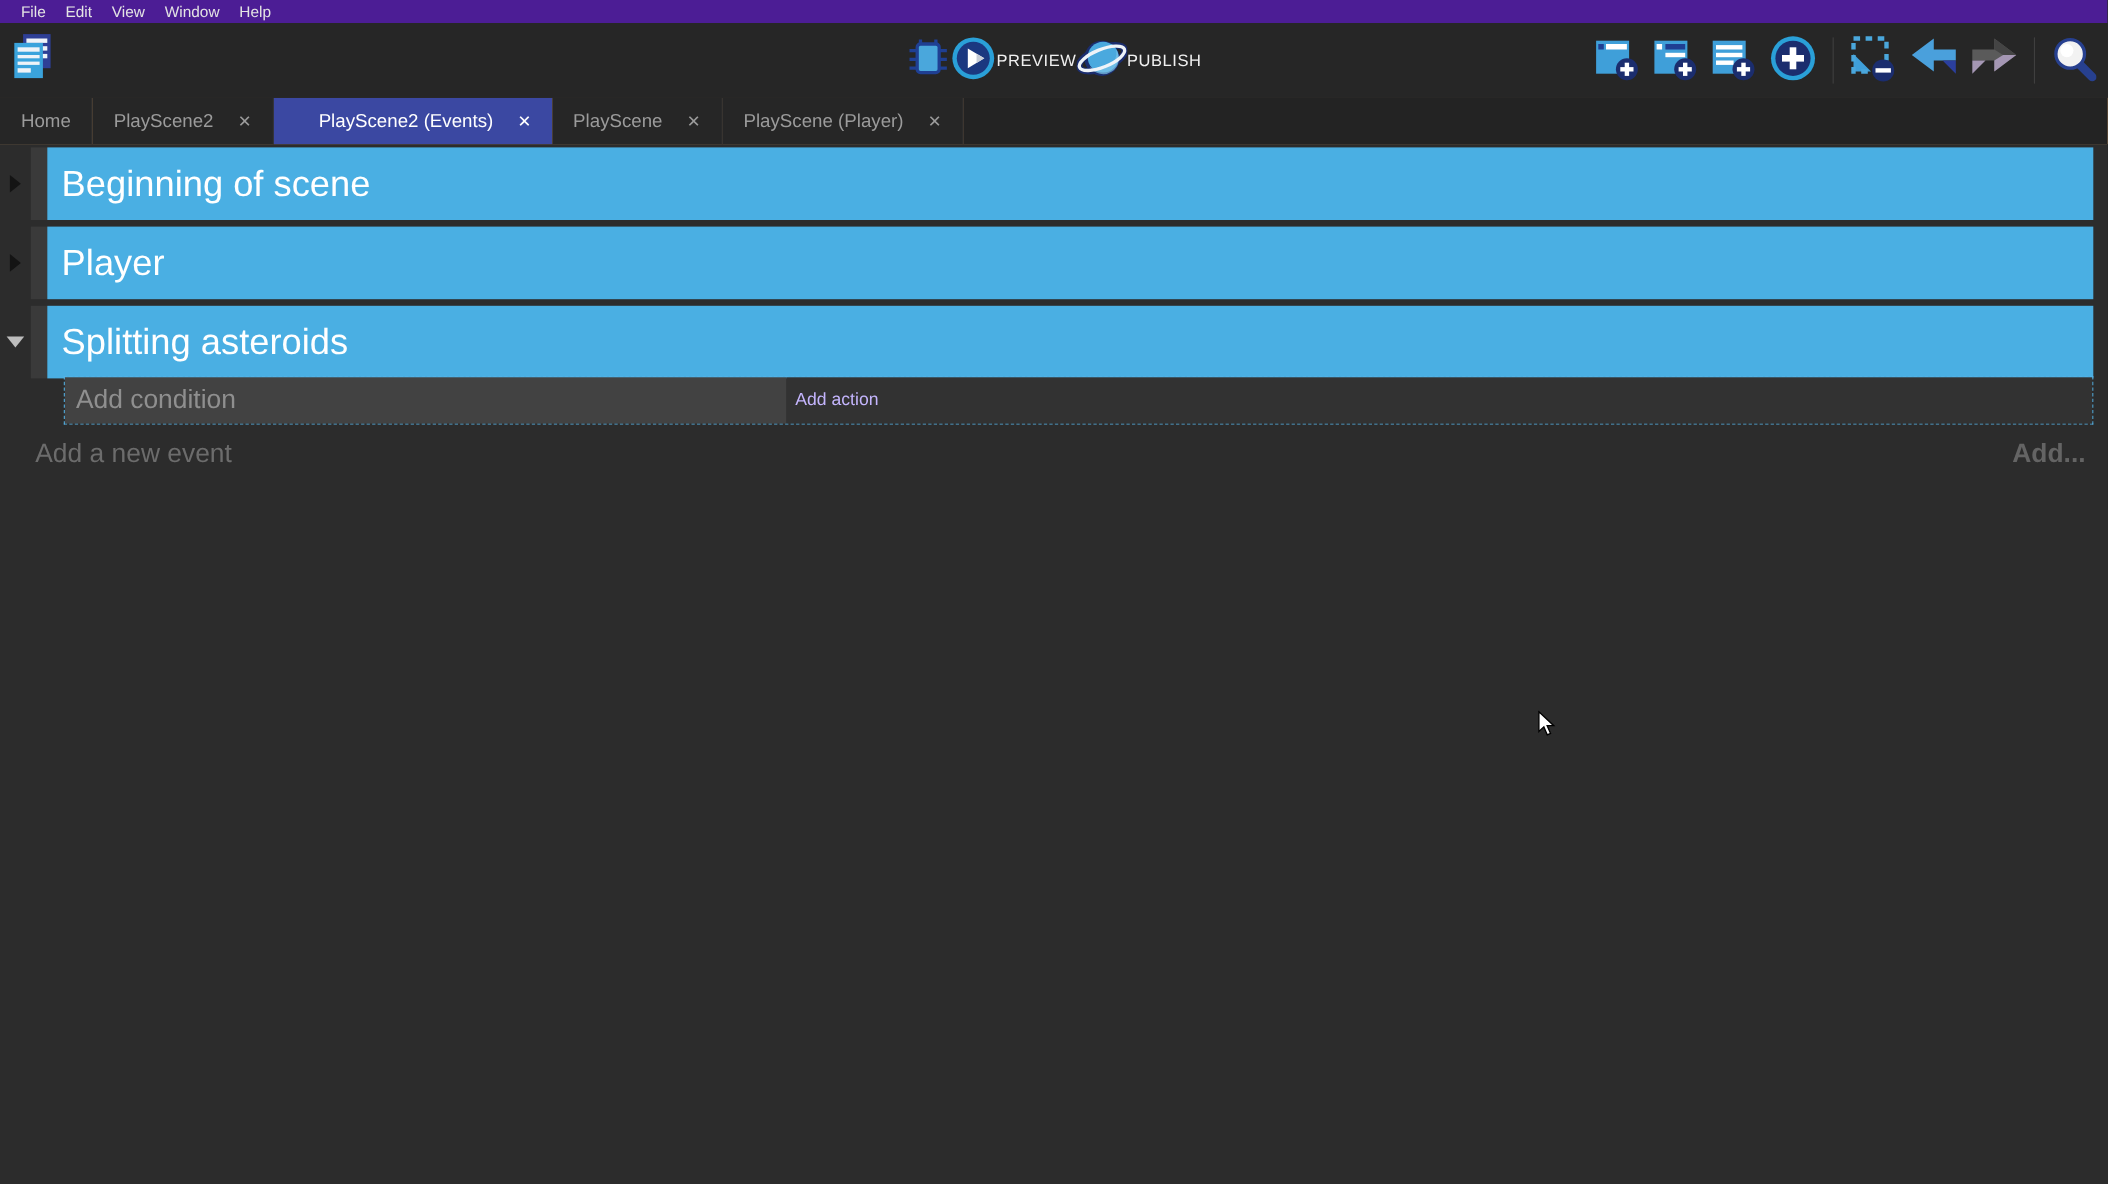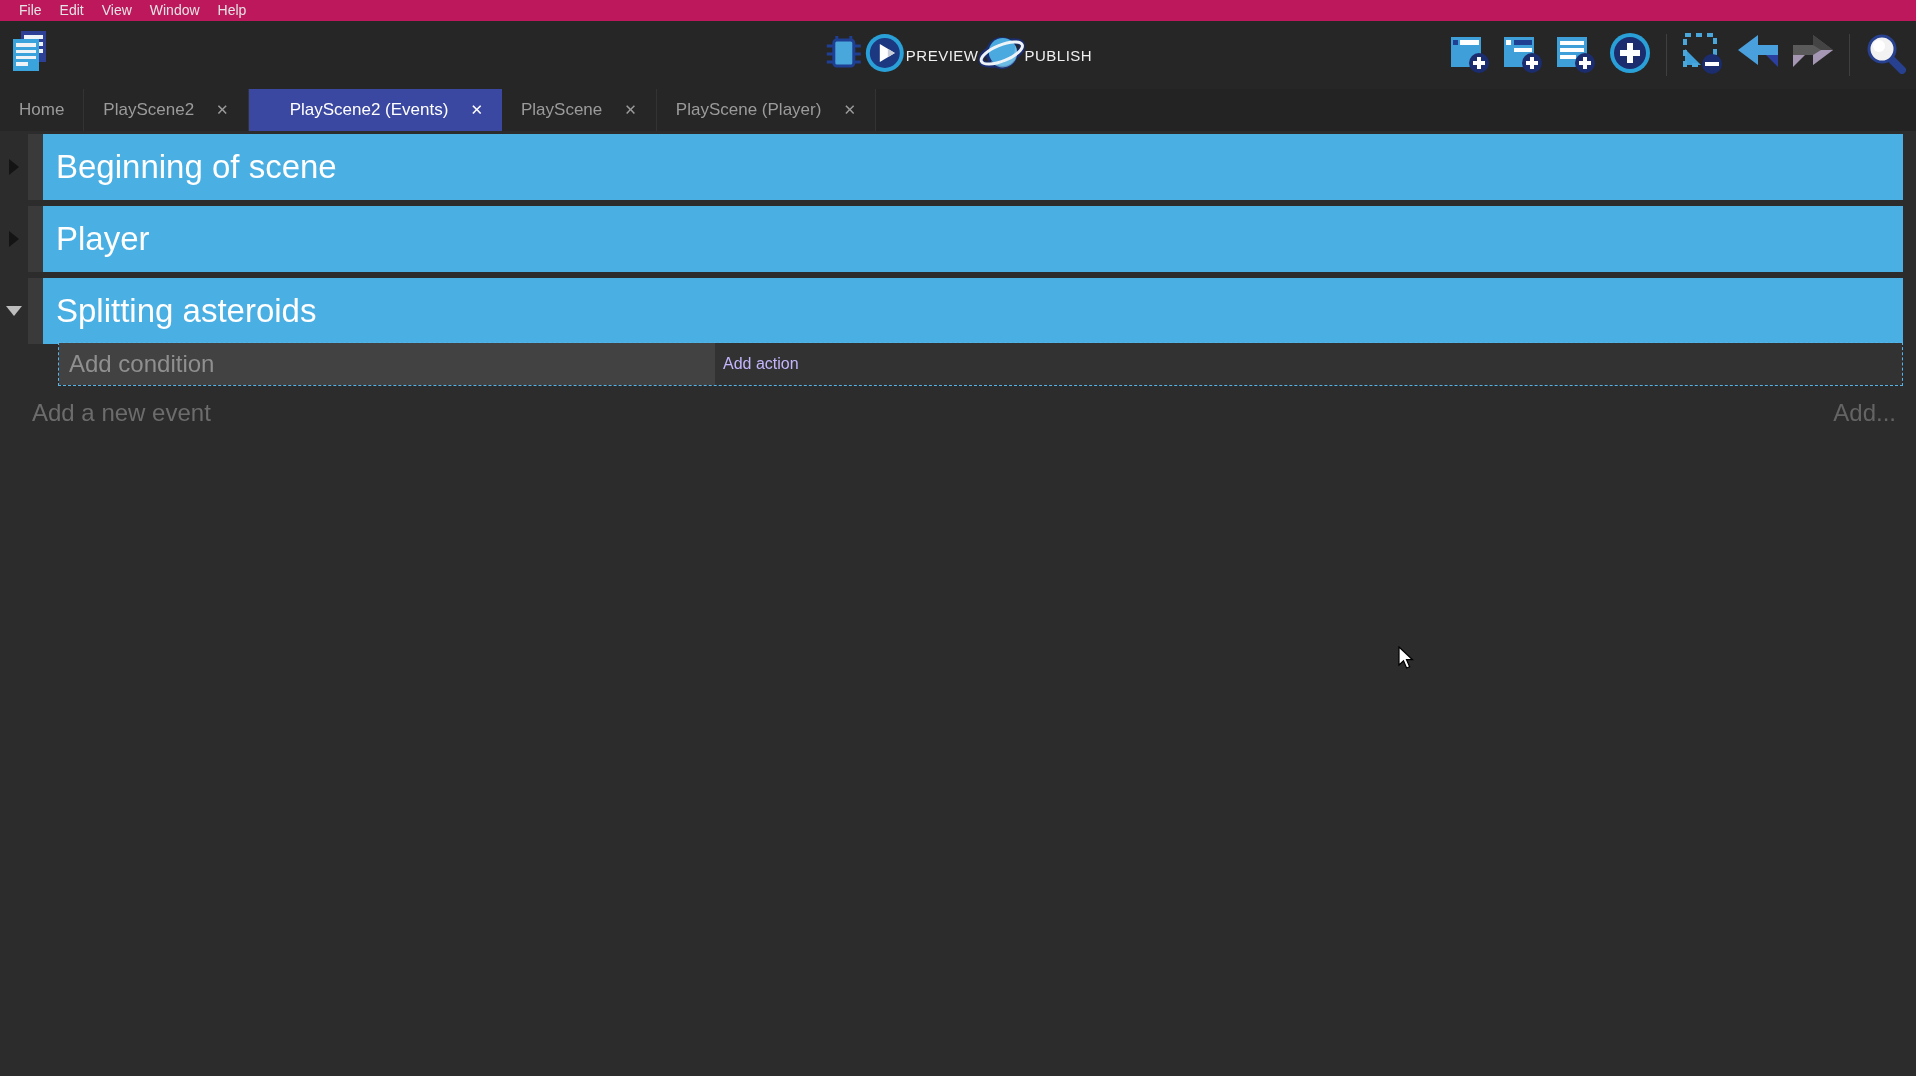--- a/index.html
+++ b/index.html
@@ -2,21 +2,21 @@
 <html><head>
 <meta charset="utf-8">
 <style>
   * { margin: 0; padding: 0; box-sizing: border-box; }
   html, body { width: 1916px; height: 1076px; overflow: hidden; background: #2c2c2c; }
   body { font-family: "Liberation Sans", sans-serif; }
   .app { position: relative; width: 1916px; height: 1076px; background: #2c2c2c; }
 
   
   .menubar {
-    height: 21px; background: #be185d; display: flex; align-items: center;
+    height: 21px; background: #4c1d95; display: flex; align-items: center;
     padding-left: 10px; gap: 0;
   }
   .menu-item {
     color: #e4e4e4; font-size: 14px; padding: 0 9px; line-height: 21px; cursor: default;
   }
 
   
   .toolbar {
     height: 68px; background: #262626; position: relative;
     display: flex; align-items: center;
@@ -88,21 +88,21 @@
     flex: 1; background: #323232; display: flex; align-items: center;
     padding-left: 8px; color: #c4b5fd; font-size: 16px; font-weight: 300; cursor: pointer;
   }
 
   
   .add-row {
     display: flex; align-items: center; justify-content: space-between;
     height: 40px; margin-top: 7px; padding-left: 32px; padding-right: 20px;
   }
   .add-new-event { color: #6c6c6c; font-size: 24px; font-weight: 300; cursor: pointer; }
-  .add-btn { color: #646464; font-size: 24px; font-weight: 400; cursor: pointer; }
+  .add-btn { color: #646464; font-size: 24px; font-weight: 700; cursor: pointer; }
 
   
   .mouse-cursor { position: absolute; left: 1398px; top: 646px; pointer-events: none; }
 </style>
 </head>
 <body>
 
 <div class="app">
 
   <div class="menubar">

